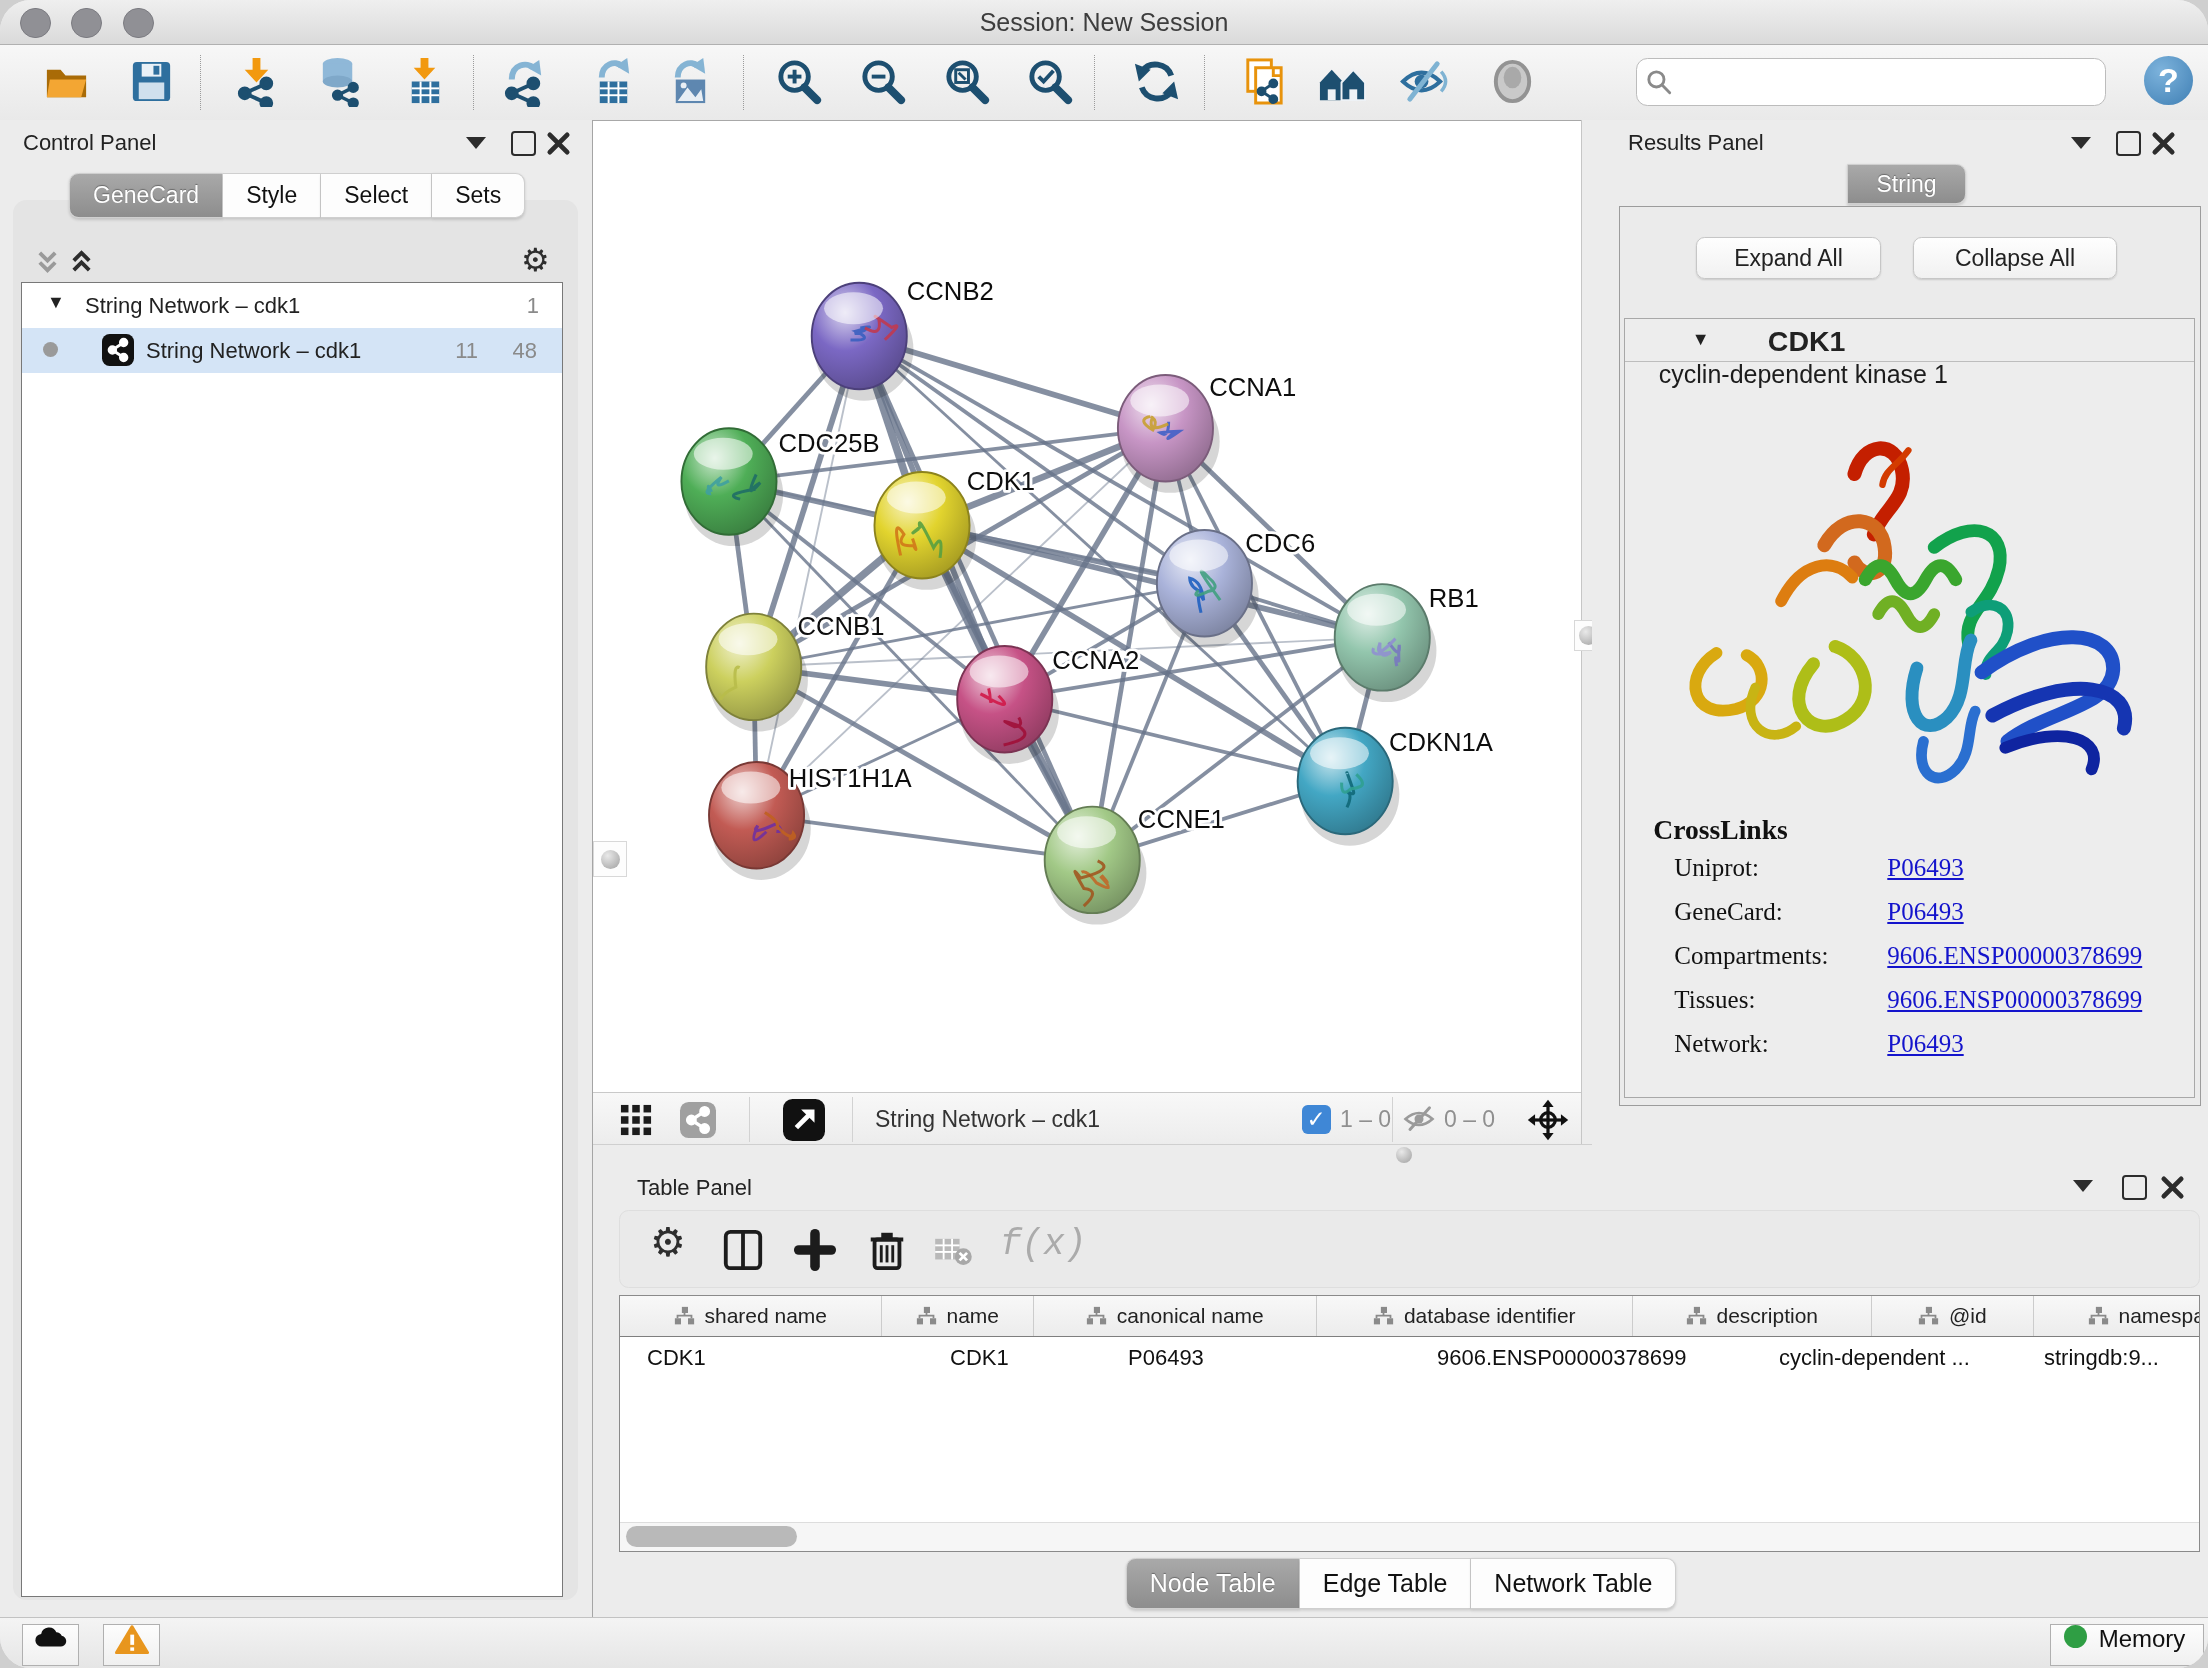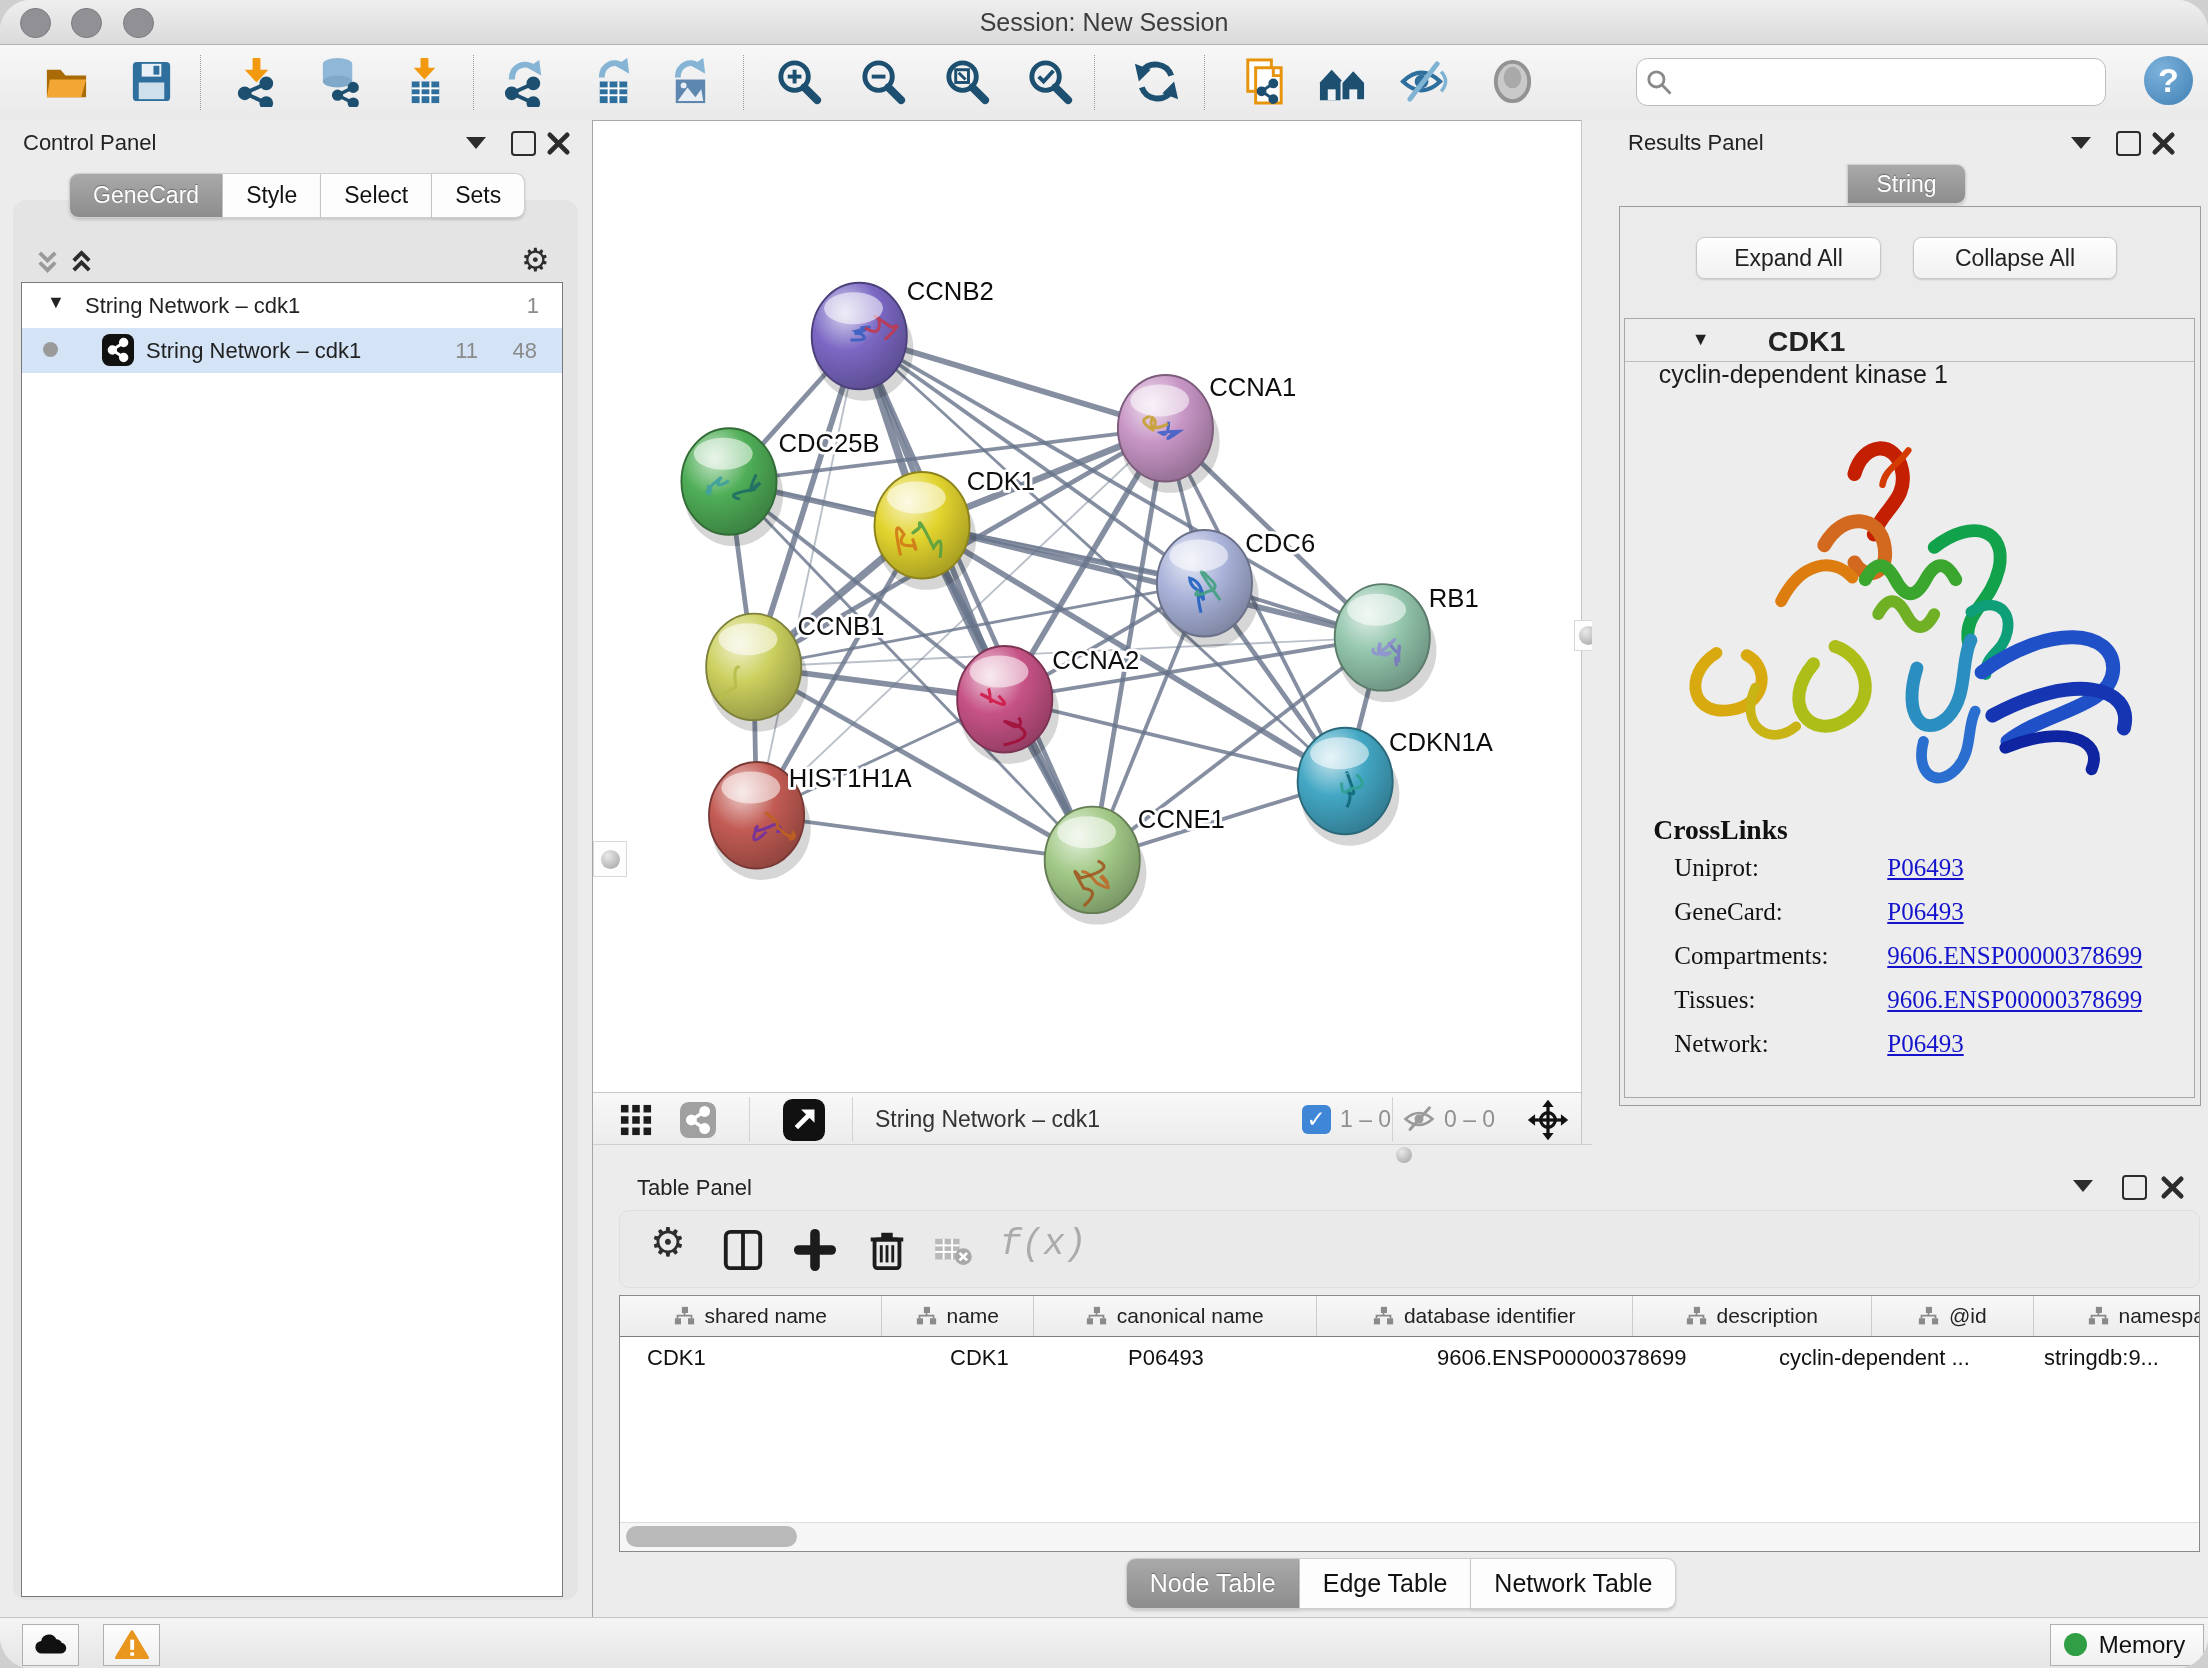--- a/index.html
+++ b/index.html
@@ -105,21 +105,21 @@
   .tbl-row{display:flex;height:42px;}
   .td{font-size:22px;color:#111;line-height:42px;padding-left:27px;flex:0 0 auto;overflow:hidden;white-space:nowrap;}
   .hscroll{position:absolute;left:0;bottom:0;width:100%;height:28.5px;background:#f6f6f6;border-top:1px solid #ddd;}
   .hthumb{position:absolute;left:5.7px;top:3.8px;width:171px;height:21px;background:#b9b9b9;border-radius:10.5px;cursor:pointer;}
   .tbl-tabs{position:absolute;left:0;top:393px;width:100%;display:flex;justify-content:center;}
 
   
   .status-bar{left:0;top:1617px;width:2208px;height:51px;background:linear-gradient(#f4f4f4,#e5e5e5);
               border-top:1px solid #c2c2c2;}
   .sbtn{position:absolute;top:5.7px;height:40px;background:linear-gradient(#fdfdfd,#f0f0f0);
-        border:1.9px solid #b0b0b0;cursor:pointer;display:flex;align-items:center;justify-content:center;}
+        border:1.9px solid #b0b0b0;cursor:pointer;display:flex;align-items:flex-start;justify-content:center;}
   .memlabel{font-size:24px;color:#111;margin-left:11.4px;}
   .greendot{width:23px;height:23px;border-radius:50%;background:#2f9e44;}
 
   .gear{font-size:32px;color:#2e2e2e;line-height:1;cursor:pointer;}
   svg{display:block;}
 </style>
 </head>
 <body>
 
 <div id="app">

